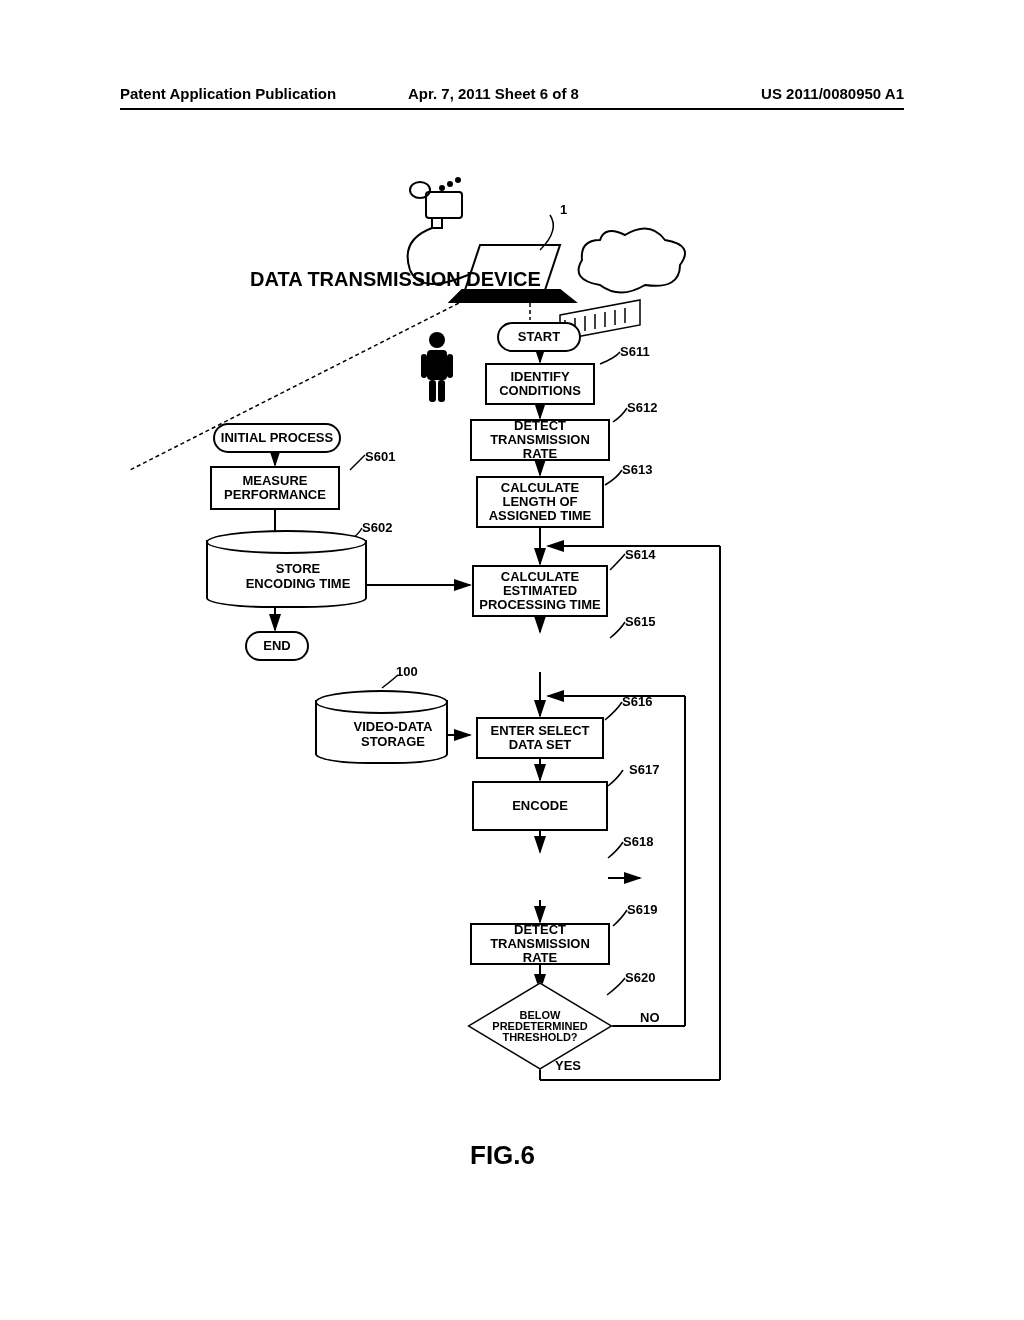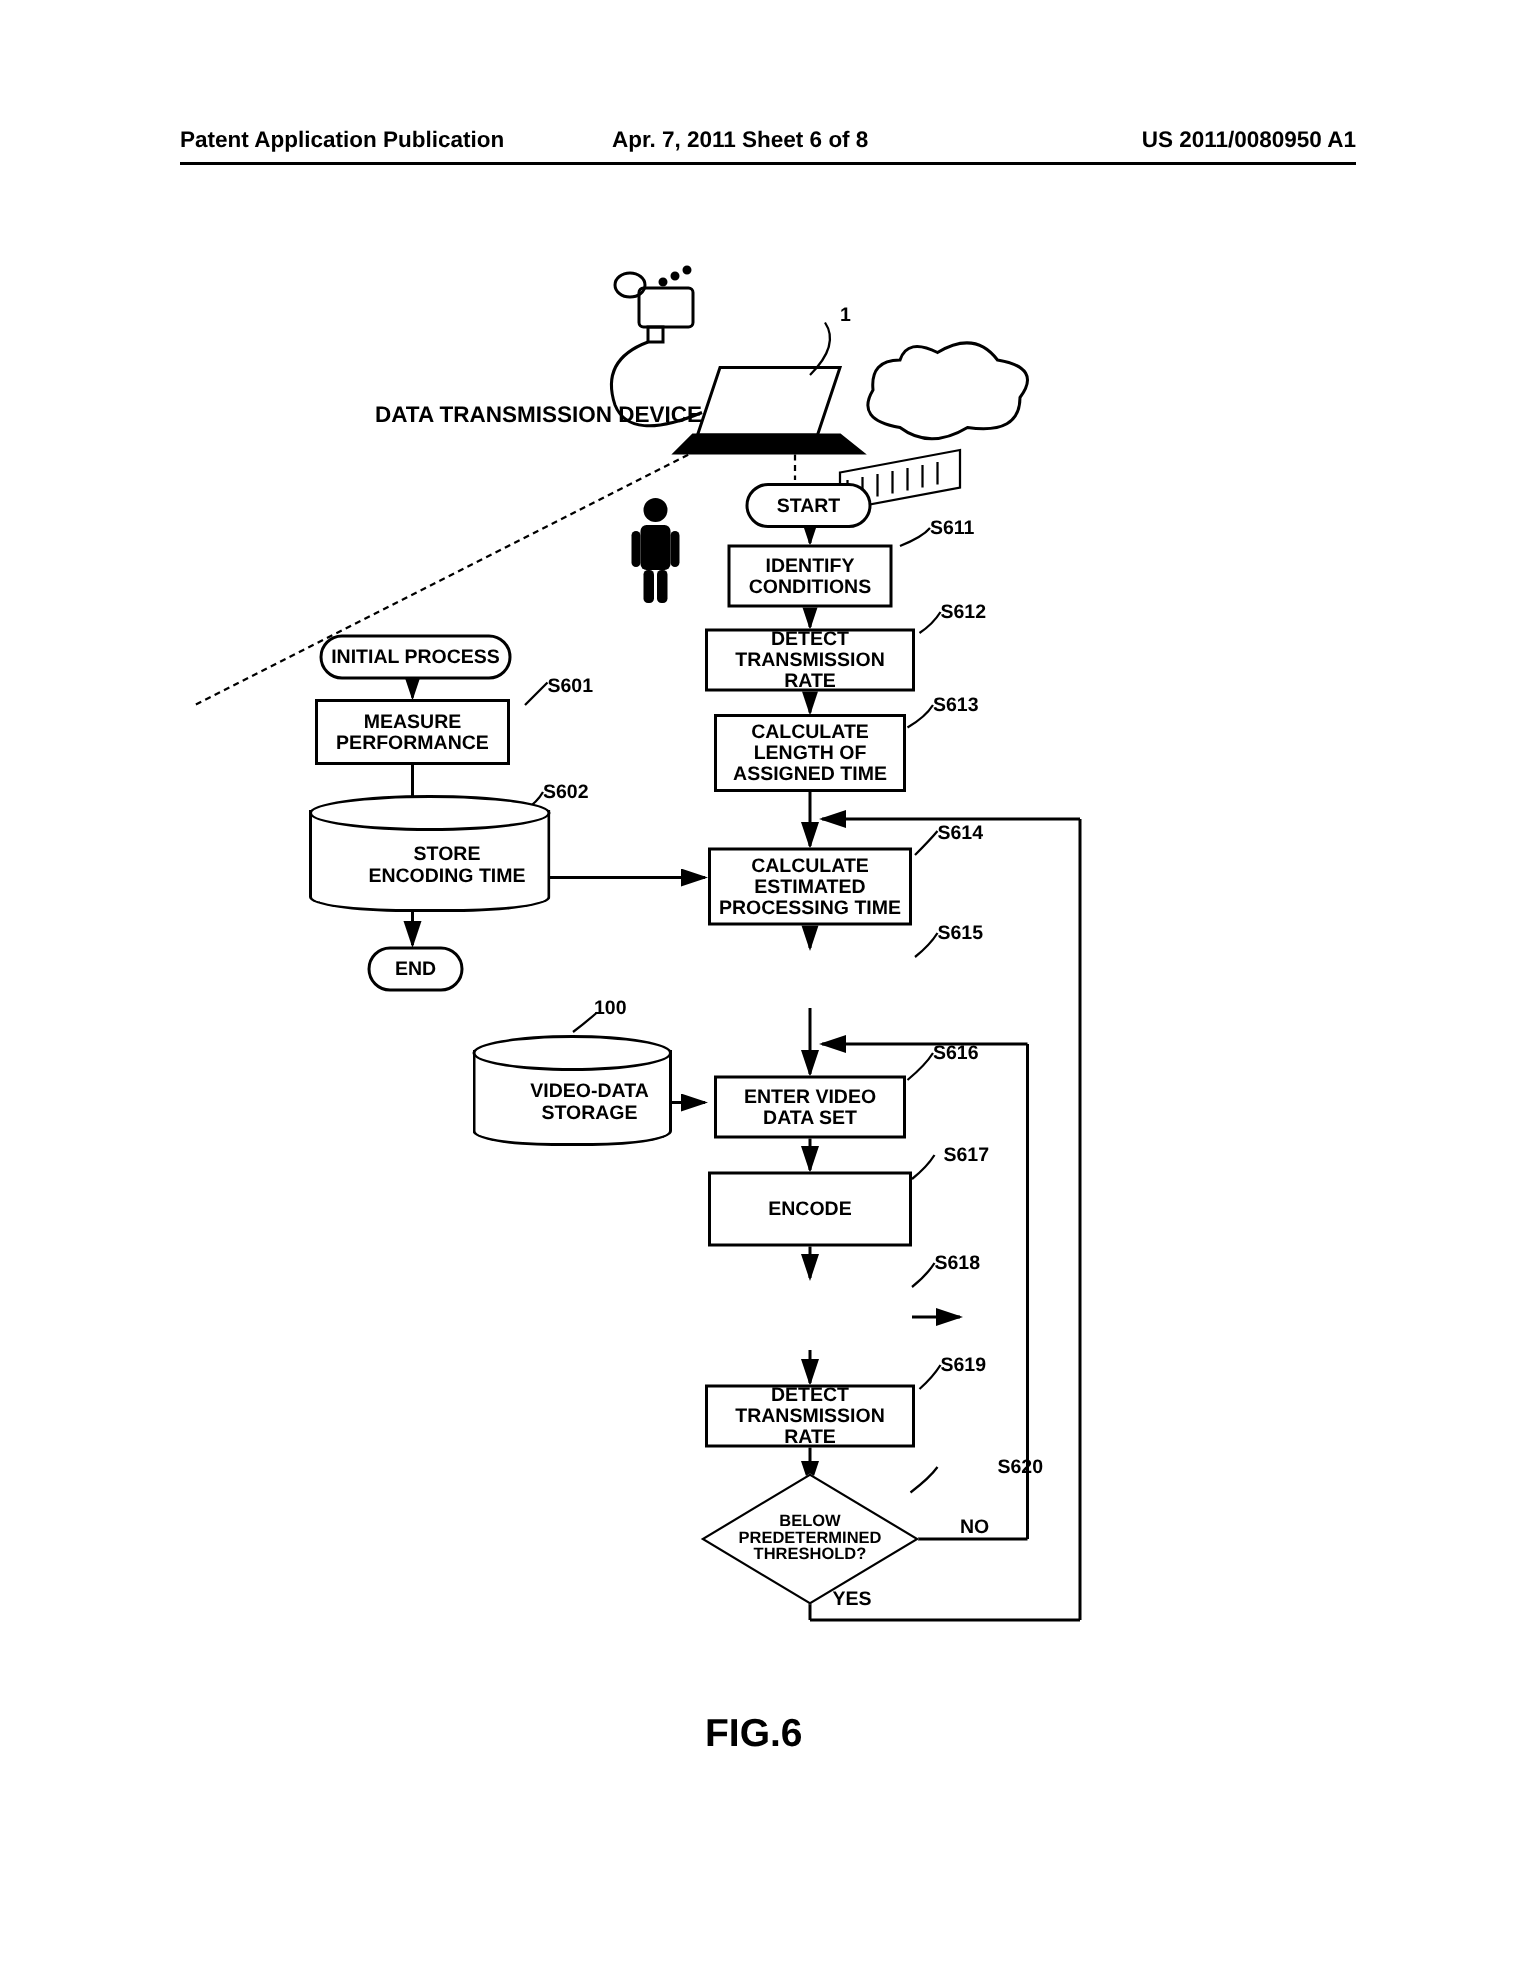--- a/index.html
+++ b/index.html
@@ -235,21 +235,21 @@
       <line x1="565" y1="180" x2="565" y2="195"></line>
       <line x1="575" y1="178" x2="575" y2="193"></line>
       <line x1="585" y1="176" x2="585" y2="191"></line>
       <line x1="595" y1="174" x2="595" y2="189"></line>
       <line x1="605" y1="172" x2="605" y2="187"></line>
       <line x1="615" y1="170" x2="615" y2="185"></line>
       <line x1="625" y1="168" x2="625" y2="183"></line>
     </g>
   </svg>
 
-  <div class="label" style="top:128px; left:250px; font-size:15px;">DATA TRANSMISSION DEVICE</div>
+  <div class="label" style="top:128px; left:250px; font-size:20px;">DATA TRANSMISSION DEVICE</div>
   <div class="label" style="top:62px; left:560px;">1</div>
 
   <div class="box terminator" style="top:283px; left:213px; width:124px;">
       <span>INITIAL PROCESS</span>
     </div>
   <div class="box" style="top:326px; left:210px; width:126px; height:40px; white-space:pre-line;"><span>MEASURE
 PERFORMANCE</span></div>
   <div class="label" style="top:309px; left:365px;">S601</div>
 
   <div class="cylinder" style="top:400px; left:206px; width:134px; height:66px;">
@@ -285,21 +285,21 @@
 ASSIGNED TIME</span></div>
   <div class="label" style="top:322px; left:622px;">S613</div>
 
   <div class="box" style="top:425px; left:472px; width:132px; height:48px; white-space:pre-line;"><span>CALCULATE
 ESTIMATED
 PROCESSING TIME</span></div>
   <div class="label" style="top:407px; left:625px;">S614</div>
 
   <div class="label" style="top:474px; left:625px;">S615</div>
 
-  <div class="box" style="top:577px; left:476px; width:124px; height:38px; white-space:pre-line;"><span>ENTER VIDEO
+  <div class="box" style="top:577px; left:476px; width:124px; height:38px; white-space:pre-line;"><span>ENTER SELECT
 DATA SET</span></div>
   <div class="label" style="top:554px; left:622px;">S616</div>
 
   <div class="box" style="top:641px; left:472px; width:132px; height:46px;">
       <span>ENCODE</span>
     </div>
   <div class="label" style="top:622px; left:629px;">S617</div>
 
   <div class="label" style="top:694px; left:623px;">S618</div>
 
@@ -308,19 +308,19 @@
   <div class="label" style="top:762px; left:627px;">S619</div>
 
   <div class="diamond" style="top:851px; left:470px;">
     <div class="diamond-shape">
         <div class="diamond-inner"></div>
       </div>
     <div class="diamond-text" style="white-space:pre-line;">BELOW
 PREDETERMINED
 THRESHOLD?</div>
   </div>
-  <div class="label" style="top:830px; left:625px;margin-left:40px;">S620</div>
+  <div class="label" style="top:830px; left:625px;">S620</div>
   <div class="label" style="top:870px; left:640px;">NO</div>
   <div class="label" style="top:918px; left:555px;">YES</div>
 
   <div class="fig-caption" style="top:1000px; left:470px;">FIG.6</div>
 
 </div>
 
 </body></html>

